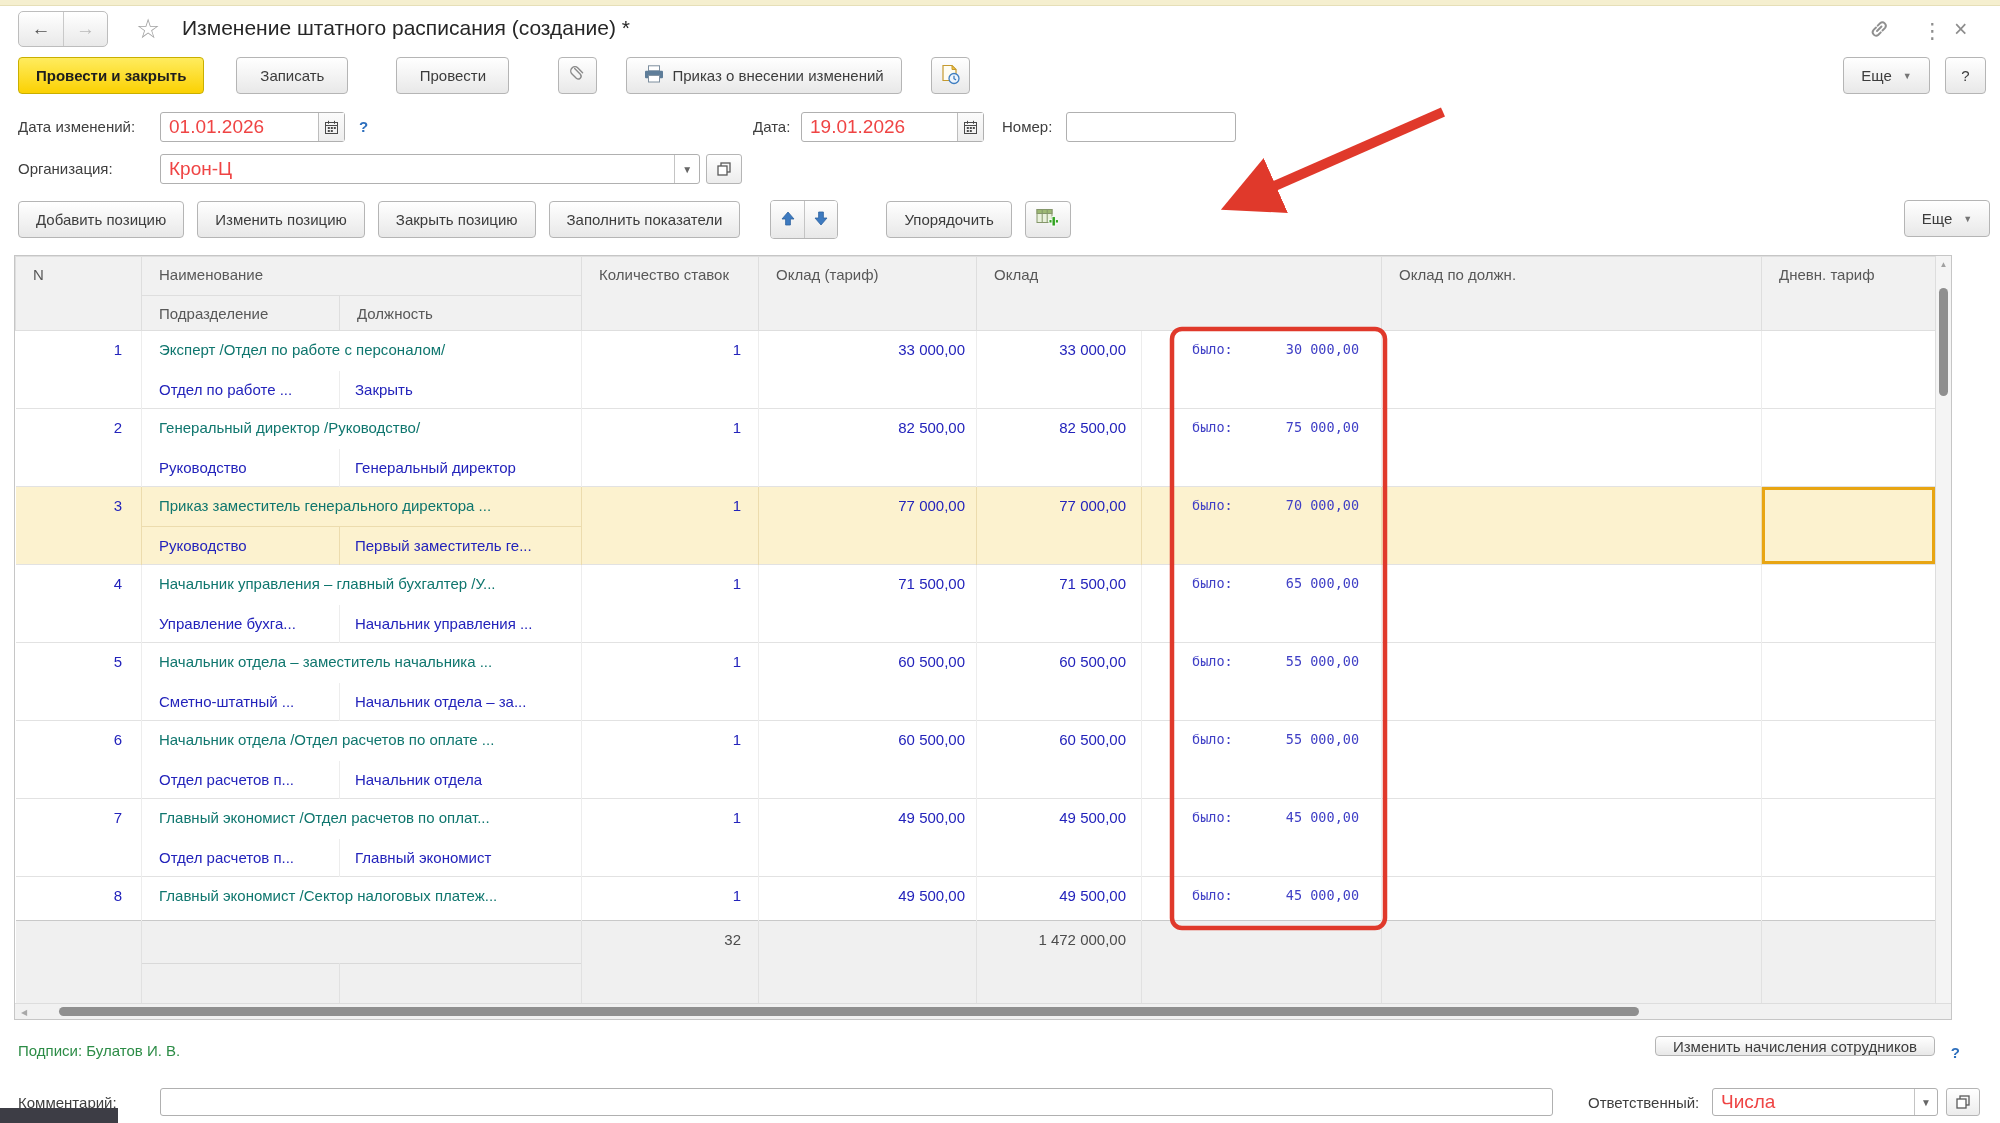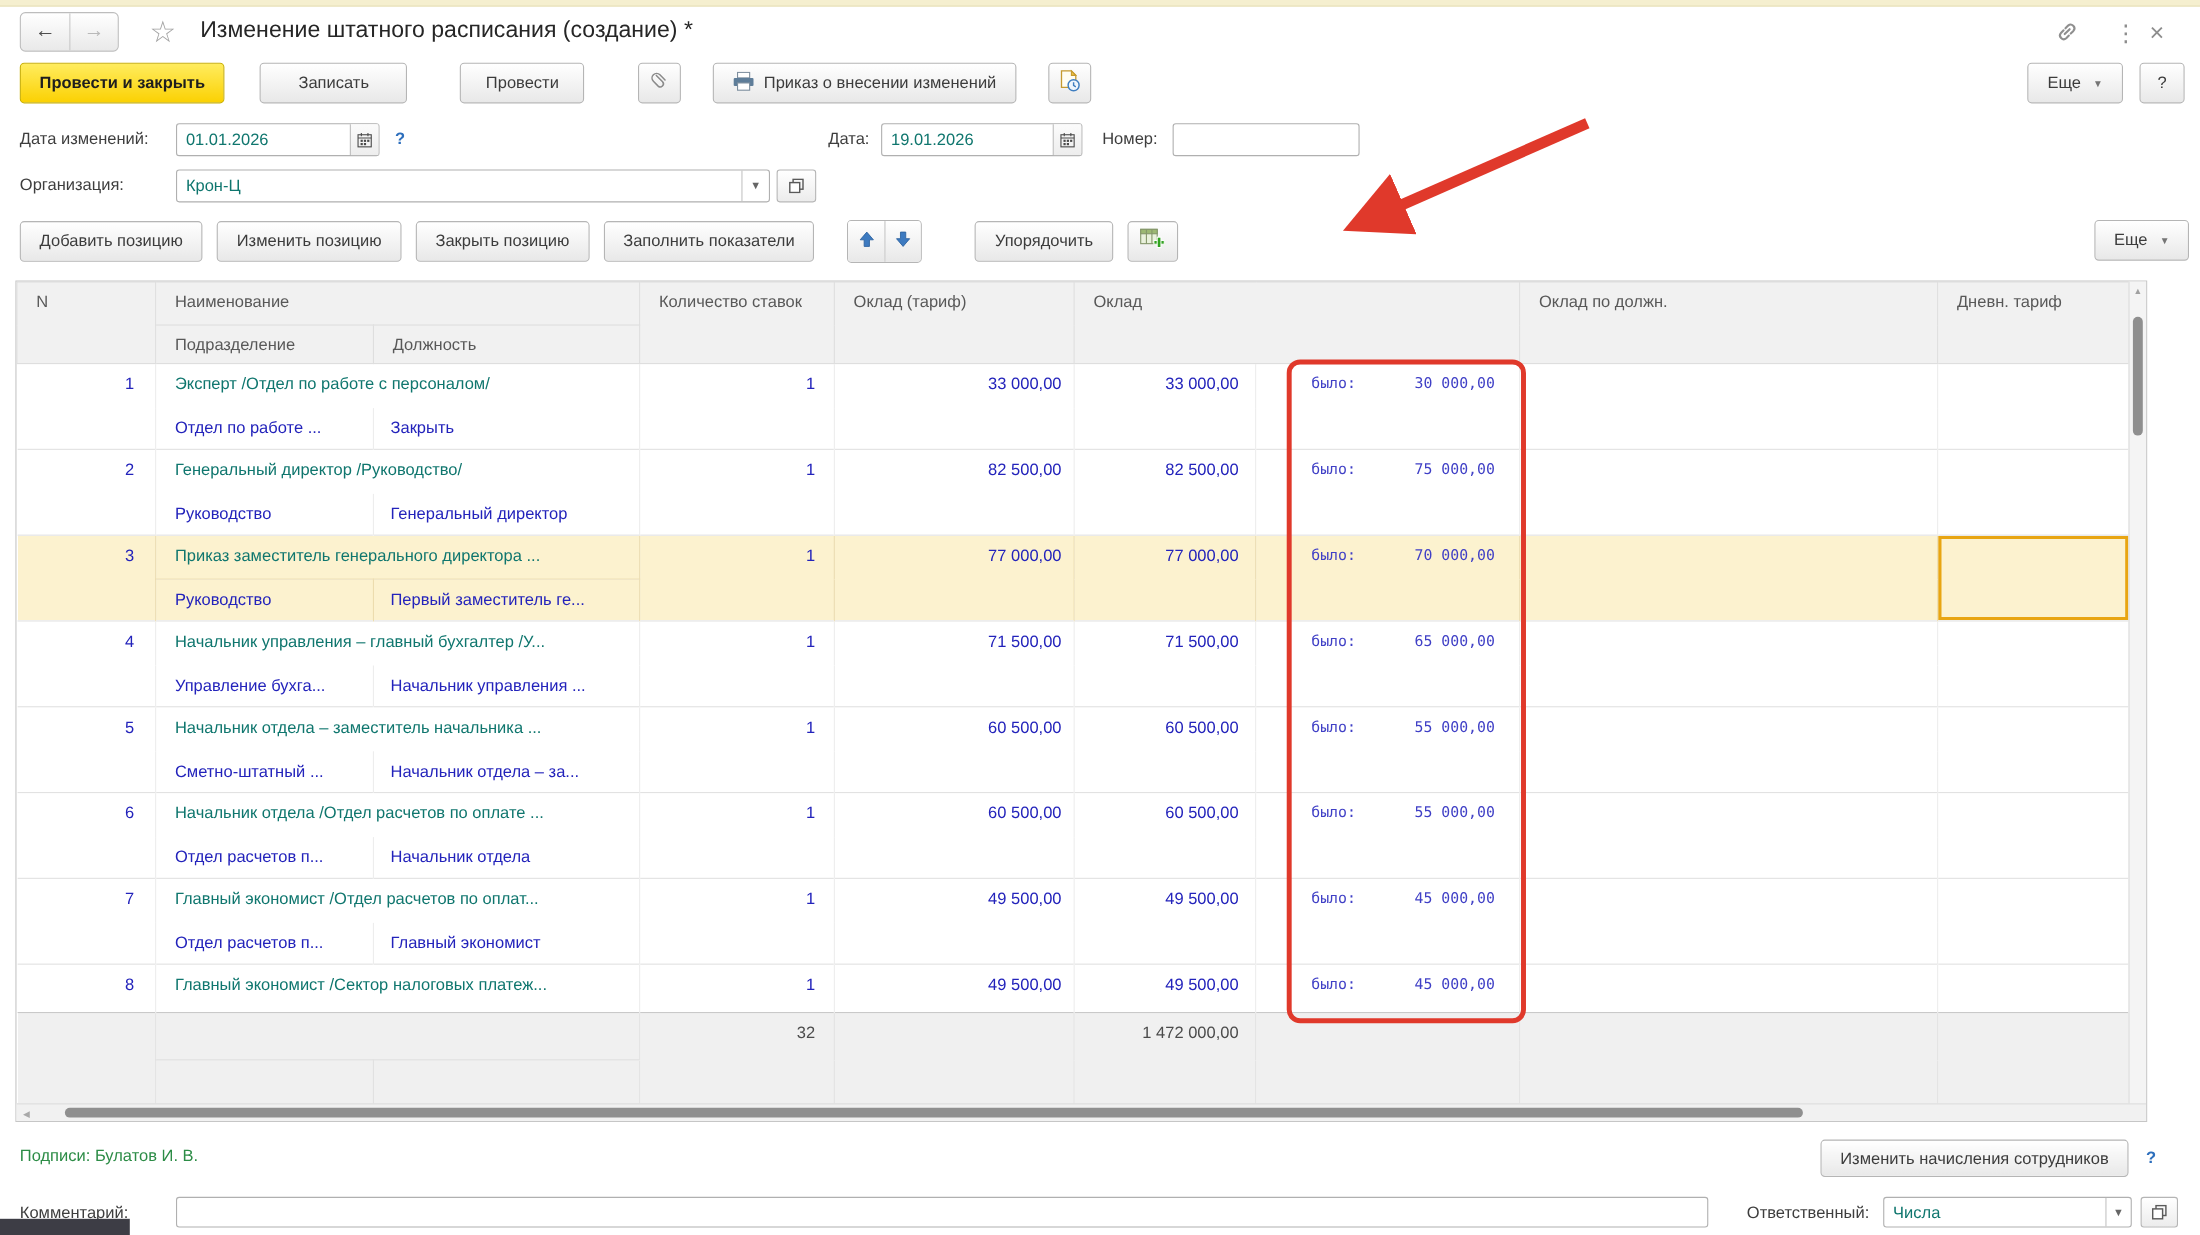--- a/index.html
+++ b/index.html
@@ -22,28 +22,28 @@
   .star { font-size:27px; color:#a3a3a3; line-height:1; }
   .page-title { font-size:21px; color:#262626; white-space:nowrap; }
   .win-ico { font-size:19px; color:#8d8d8d; cursor:pointer; line-height:1; }
 
   
   .btn { display:inline-flex; align-items:center; justify-content:center; gap:8px; height:37px; padding:0 17px;
          background:linear-gradient(#ffffff,#e8e8e8); border:1px solid #b5b5b5; border-radius:4px;
          font-size:15px; color:#3c3c3c; cursor:pointer; white-space:nowrap; }
   .btn.primary { background:linear-gradient(#ffec5e,#fbd103); border-color:#c9af00; font-weight:bold; color:#1e1e1e; }
   .btn.icon-only { width:39px; padding:0; }
-  .btn.small { height:34px; }
+  .btn.small { height:20px; }
   .caret { font-size:9px; color:#757575; margin-left:3px; }
   .help-link { color:#2d6fbd; font-weight:bold; cursor:pointer; }
 
   
   .lbl { font-size:15px; color:#3e3e3e; white-space:nowrap; }
   .inp-group { display:inline-flex; align-items:stretch; border:1px solid #b0b0b0; border-radius:3px; background:#fff; height:30px; }
-  .inp-group input { border:none; outline:none; font-size:15px; font-family:inherit; color:#0f766e; padding:0 8px; width:100%; background:transparent; }
+  .inp-group input { border:none; outline:none; font-size:19px; font-family:inherit; color:#ef4444; padding:0 8px; width:100%; background:transparent; }
   .inp-suffix { width:30px; display:flex; align-items:center; justify-content:center; border-left:1px solid #bdbdbd; background:linear-gradient(#fbfbfb,#ededed); cursor:pointer; }
   .combo-caret { width:26px; display:flex; align-items:center; justify-content:center; border-left:1px solid #c4c4c4; color:#666; font-size:10px; cursor:pointer; }
   .sq-btn { width:36px; height:30px; display:inline-flex; align-items:center; justify-content:center; border:1px solid #b5b5b5; border-radius:3px; background:linear-gradient(#ffffff,#ececec); cursor:pointer; }
 
   
   .table-zone { position:absolute; left:14px; top:255px; width:1938px; height:765px; border:1px solid #c6c6c6; background:#fff; }
   table.grid { border-collapse:collapse; table-layout:fixed; width:1920px; font-size:15px; }
   .grid th { background:#f1f1f1; color:#585858; font-weight:normal; text-align:left; vertical-align:top;
              padding:9px 8px 0 17px; border:1px solid #dedede; font-size:15px; }
   .grid tr.h1 { height:39px; } .grid tr.h2 { height:35px; }
@@ -101,21 +101,21 @@
       <path d="M8 9.5 l-2.4 2.4 a3.4 3.4 0 0 0 4.8 4.8 l2.4 -2.4"></path>
       <path d="M14.5 12.5 l2.4 -2.4 a3.4 3.4 0 0 0 -4.8 -4.8 l-2.4 2.4"></path>
     </g>
       </svg>
   </div>
   <div class="abs win-ico" style="left:1922px; top:20px; font-size:21px;">⋮</div>
   <div class="abs win-ico" style="left:1954px; top:18px; font-size:23px;">×</div>
 
   <div class="abs" style="left:18px; top:57px; display:flex; align-items:center;gap:16px;">
     <button class="btn primary">Провести и закрыть</button>
-    <button class="btn" style="margin-left:16px; width:134px;">Записать</button>
+    <button class="btn" style="margin-left:16px; width:112px;">Записать</button>
     <button class="btn" style="margin-left:32px; width:113px;">Провести</button>
     <button class="btn icon-only" style="margin-left:33px;">
       <span><svg width="20" height="20" viewBox="0 0 24 24">
             <path d="M8 5.5 L14.8 12.3 a3.4 3.4 0 0 1 -4.8 4.8 L4.8 11.9 a5 5 0 0 1 7.1 -7.1 l5.6 5.6" fill="none" stroke="#8a8a8a" stroke-width="1.7" stroke-linecap="round"></path>
           </svg></span>
     </button>
     <button class="btn" style="margin-left:13px;">
       <span><svg width="20" height="18" viewBox="0 0 20 18">
         <rect x="4.5" y="0.8" width="11" height="5" fill="#fff" stroke="#7d8e9e"></rect>
         <rect x="1" y="5.8" width="18" height="7.4" rx="1" fill="#5e7d99"></rect>

